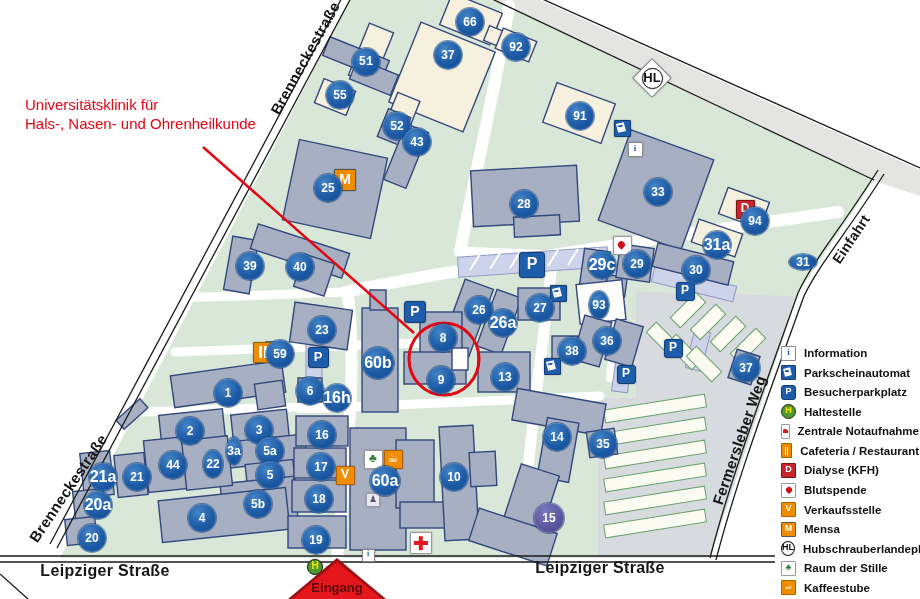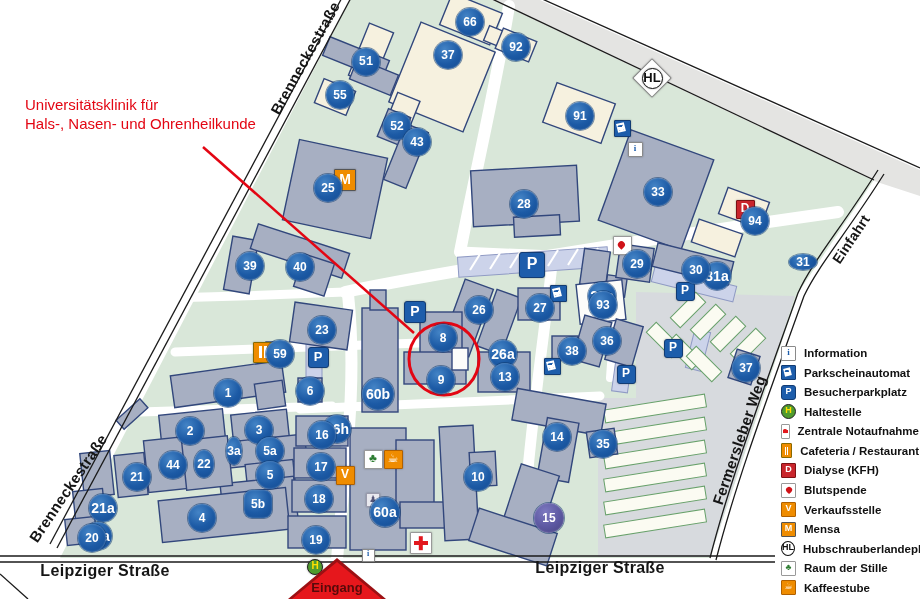--- a/index.html
+++ b/index.html
@@ -6,21 +6,21 @@
   .stage{position:relative;width:920px;height:599px;background:#fff;overflow:hidden;
          font-family:"Liberation Sans","DejaVu Sans",sans-serif;}
   .stage svg{position:absolute;left:0;top:0;z-index:0;}
 
   
   #markers-layer{position:absolute;inset:0;z-index:4;pointer-events:none;}
   .marker{position:absolute;border-radius:50%;
     background:radial-gradient(circle at 38% 30%, #4484c6 0%, #1c5aa5 55%, #12498f 100%);
     color:#fff;font-weight:bold;font-size:12px;display:flex;align-items:center;justify-content:center;
     box-shadow:0 0 0 1px rgba(16,58,110,.55), inset 0 0 2px rgba(255,255,255,.35);}
-  .marker-sm{font-size:14px;margin-top:31px;}
+  .marker-sm{font-size:16px;}
 
   
   #icons-layer{position:absolute;inset:0;z-index:3;pointer-events:none;}
   .micon{display:inline-flex;align-items:center;justify-content:center;position:relative;
     box-sizing:border-box;font-weight:bold;line-height:1;}
   .on-map{position:absolute;box-shadow:0 0 2px rgba(0,0,0,.35);}
   .shape-circle{border-radius:50%;}
   .shape-rounded{border-radius:3px;}
   .shape-square{border-radius:1px;}
   .micon .glyph{display:block;line-height:1;transform:translateY(-1px);}
@@ -279,50 +279,50 @@
       <span class="marker marker-sm" style="left: 588px; top: 251px; width: 28px; height: 28px;">29c</span>
       <span class="marker" style="left: 623px; top: 250px; width: 28px; height: 28px;">29</span>
       <span class="marker marker-sm" style="left: 703px; top: 231px; width: 28px; height: 28px;">31a</span>
       <span class="marker" style="left: 682px; top: 256px; width: 28px; height: 28px;">30</span>
       <span class="marker" style="left: 789px; top: 254px; width: 28px; height: 16px;">31</span>
       <span class="marker" style="left: 236px; top: 252px; width: 28px; height: 28px;">39</span>
       <span class="marker" style="left: 286px; top: 253px; width: 28px; height: 28px;">40</span>
       <span class="marker" style="left: 465px; top: 296px; width: 28px; height: 28px;">26</span>
       <span class="marker marker-sm" style="left: 489px; top: 309px; width: 28px; height: 28px;">26a</span>
       <span class="marker" style="left: 526px; top: 294px; width: 28px; height: 28px;">27</span>
-      <span class="marker" style="left: 589px; top: 291px; width: 28px; height: 28px;">93</span>
+      <span class="marker" style="left: 589px; top: 291px; width: 20px; height: 28px;">93</span>
       <span class="marker" style="left: 308px; top: 316px; width: 28px; height: 28px;">23</span>
       <span class="marker" style="left: 266px; top: 340px; width: 28px; height: 28px;">59</span>
       <span class="marker" style="left: 429px; top: 324px; width: 28px; height: 28px;">8</span>
       <span class="marker" style="left: 491px; top: 363px; width: 28px; height: 28px;">13</span>
       <span class="marker" style="left: 558px; top: 337px; width: 28px; height: 28px;">38</span>
       <span class="marker" style="left: 593px; top: 327px; width: 28px; height: 28px;">36</span>
       <span class="marker" style="left: 732px; top: 354px; width: 28px; height: 28px;">37</span>
       <span class="marker" style="left: 214px; top: 379px; width: 28px; height: 28px;">1</span>
       <span class="marker" style="left: 296px; top: 377px; width: 28px; height: 28px;">6</span>
       <span class="marker marker-sm" style="left: 323px; top: 384px; width: 28px; height: 28px;">16h</span>
       <span class="marker" style="left: 427px; top: 366px; width: 28px; height: 28px;">9</span>
       <span class="marker marker-sm" style="left: 362px; top: 347px; width: 32px; height: 32px;">60b</span>
       <span class="marker" style="left: 176px; top: 417px; width: 28px; height: 28px;">2</span>
       <span class="marker" style="left: 245px; top: 416px; width: 28px; height: 28px;">3</span>
       <span class="marker" style="left: 226px; top: 437px; width: 16px; height: 28px;">3a</span>
       <span class="marker" style="left: 256px; top: 437px; width: 28px; height: 28px;">5a</span>
       <span class="marker" style="left: 256px; top: 461px; width: 28px; height: 28px;">5</span>
       <span class="marker" style="left: 308px; top: 421px; width: 28px; height: 28px;">16</span>
       <span class="marker" style="left: 159px; top: 451px; width: 28px; height: 28px;">44</span>
-      <span class="marker" style="left: 194px; top: 450px; width: 20px; height: 28px;">22</span>
+      <span class="marker" style="left: 203px; top: 450px; width: 20px; height: 28px;">22</span>
       <span class="marker" style="left: 307px; top: 453px; width: 28px; height: 28px;">17</span>
       <span class="marker marker-sm" style="left: 370px; top: 466px; width: 30px; height: 30px;">60a</span>
-      <span class="marker" style="left: 464px; top: 463px; width: 28px; height: 28px;">10</span>
+      <span class="marker" style="left: 440px; top: 463px; width: 28px; height: 28px;">10</span>
       <span class="marker" style="left: 543px; top: 423px; width: 28px; height: 28px;">14</span>
       <span class="marker" style="left: 589px; top: 430px; width: 28px; height: 28px;">35</span>
       <span class="marker" style="background: radial-gradient(circle at 38% 30%, rgb(125, 121, 192) 0%, rgb(91, 87, 160) 55%, rgb(71, 67, 127) 100%); left: 534px; top: 503px; width: 30px; height: 30px;">15</span>
       <span class="marker marker-sm" style="left: 89px; top: 463px; width: 28px; height: 28px; text-align: center;">21a</span>
       <span class="marker" style="left: 123px; top: 463px; width: 28px; height: 28px;">21</span>
-      <span class="marker" style="left: 244px; top: 490px; width: 28px; height: 28px; border-radius: 8px;">5b</span>
+      <span class="marker" style="left: 244px; top: 490px; width: 28px; height: 28px;">5b</span>
       <span class="marker" style="left: 305px; top: 485px; width: 28px; height: 28px;">18</span>
       <span class="marker" style="left: 188px; top: 504px; width: 28px; height: 28px;">4</span>
       <span class="marker" style="left: 302px; top: 526px; width: 28px; height: 28px;">19</span>
       <span class="marker marker-sm" style="left: 84px; top: 491px; width: 28px; height: 28px;">20a</span>
       <span class="marker" style="left: 78px; top: 524px; width: 28px; height: 28px;">20</span>
     </div>
   <div id="streets-layer">
       <div class="street-label" style="left: 305px; top: 58px; font-size: 15px; transform: translate(-50%, -50%) rotate(-61deg);">Brenneckestraße</div>
       <div class="street-label" style="left: 68px; top: 488px; font-size: 15px; transform: translate(-50%, -50%) rotate(-56deg);">Brenneckestraße</div>
       <div class="street-label" style="left: 105px; top: 571px; font-size: 16px; transform: translate(-50%, -50%) rotate(0deg);">Leipziger Straße</div>

